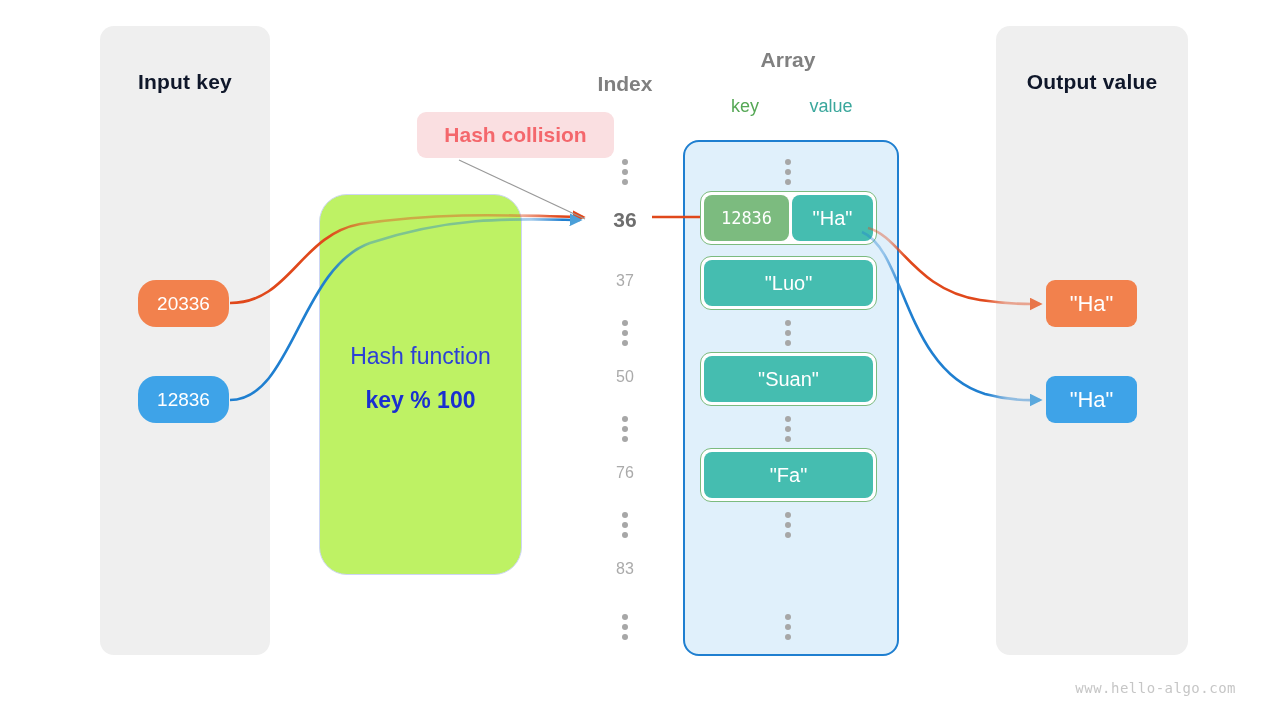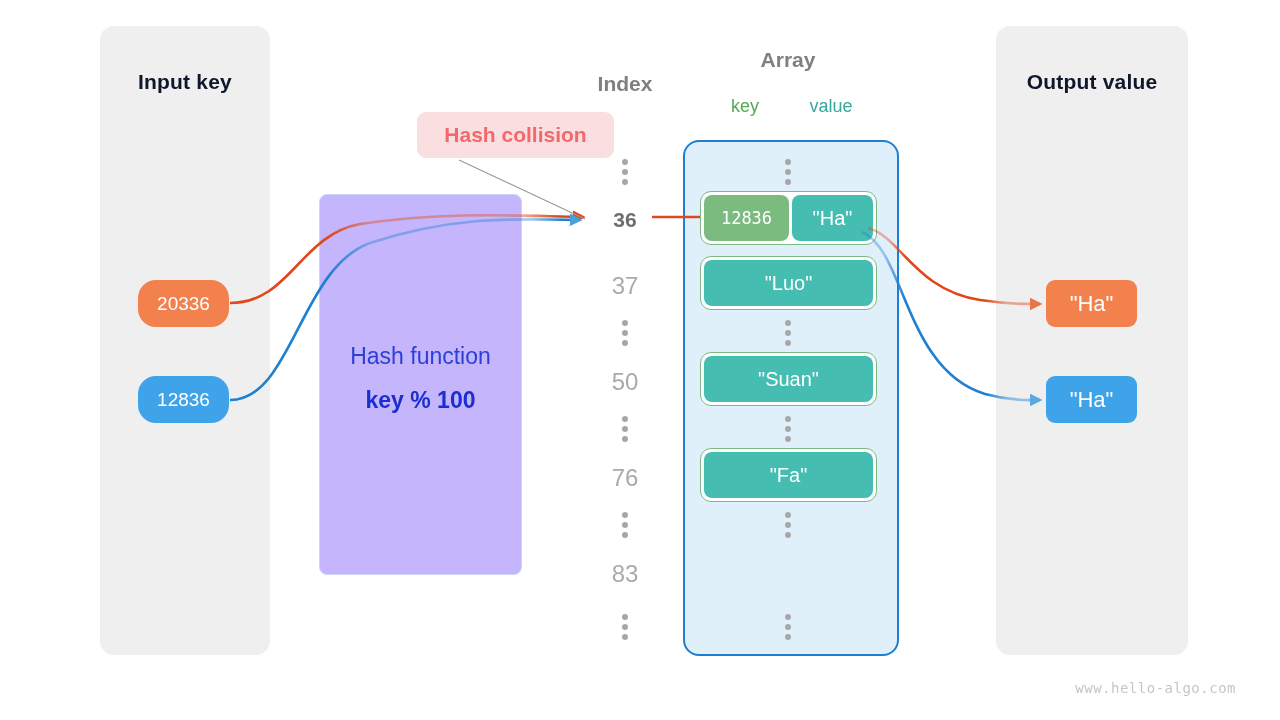--- a/index.html
+++ b/index.html
@@ -34,23 +34,23 @@
     letter-spacing: .2px;
   }
   #input-panel  { left: 100px; top: 26px; width: 170px; height: 629px; }
   #output-panel { left: 996px; top: 26px; width: 192px; height: 629px; }
 
   
   #hash-box {
     position: absolute;
     left: 319px; top: 194px;
     width: 201px; height: 379px;
-    background: #c4b5fd;
+    background: #bef264;
     border: 1.5px solid #cdd5f5;
-    border-radius: 8px;
+    border-radius: 28px;
   }
   #hash-fn-label {
     position: absolute;
     left: 0; top: 148px;
     width: 100%;
     text-align: center;
     font-size: 23px;
     color: #2c40d6;
   }
   #hash-fn-formula {
@@ -125,21 +125,21 @@
   }
   #head-key   { left: 703px; top: 96px; width: 84px; color: #56a856; }
   #head-value { left: 789px; top: 96px; width: 84px; color: #3aa79c; }
 
   
   .index-label {
     position: absolute;
     left: 585px;
     width: 80px;
     text-align: center;
-    font-size: 24px;
+    font-size: 16px;
     color: #aaaaaa;
   }
   .index-label.active {
     color: #6e6e6e;
     font-weight: bold;
     font-size: 21px;
   }
 
   
   .dots {

